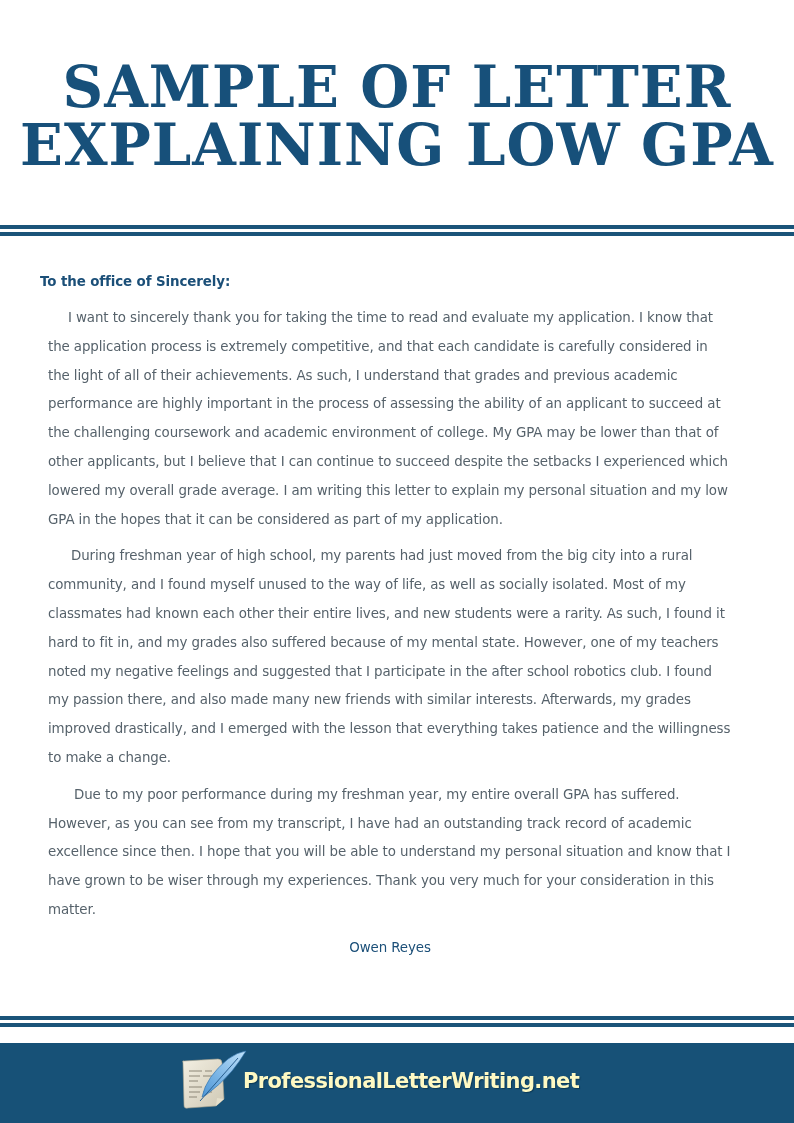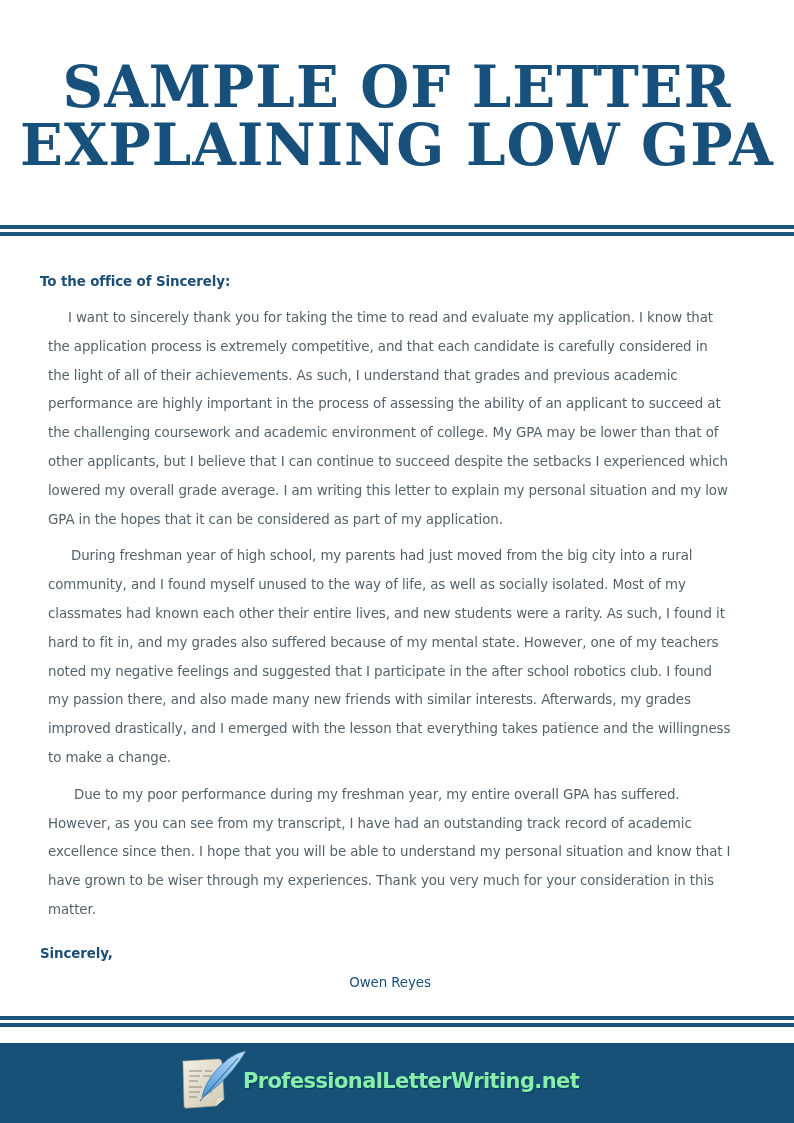--- a/index.html
+++ b/index.html
@@ -24,41 +24,40 @@
   .closing { margin-top: 14px; color: #1b4f78; font-weight: bold; line-height: 29px; }
   .signer { color: #1b4f78; line-height: 29px; text-align: center; }
   .footer {
     position: absolute; left: 0; top: 1043px; width: 794px; height: 80px;
     background: #175177;
   }
   .logo { position: absolute; left: 178px; top: 6px; width: 70px; height: 64px; }
   .brand {
     position: absolute; left: 243px; top: 26px;
     font-family: "DejaVu Sans", "Liberation Sans", sans-serif; font-weight: bold;
-    font-size: 21px; color: #86efac; letter-spacing: -0.6px; white-space: nowrap;
+    font-size: 21px; color: #fef9c3; letter-spacing: -0.6px; white-space: nowrap;
     text-shadow: 1px 1px 1px #0d3a57;
   }
 </style>
 </head>
 <body>
 
 <div class="title">
   <div>SAMPLE OF LETTER</div>
   <div>EXPLAINING LOW GPA</div>
 </div>
 
 <div class="rule" style="top:225px;"></div>
 <div class="rule" style="top:232px;"></div>
 
 <div class="letter">
   <p class="salutation">To the office of Sincerely:</p>
   <p class="para p1">I want to sincerely thank you for taking the time to read and evaluate my application. I know that the application process is extremely competitive, and that each candidate is carefully considered in the light of all of their achievements. As such, I understand that grades and previous academic performance are highly important in the process of assessing the ability of an applicant to succeed at the challenging coursework and academic environment of college. My GPA may be lower than that of other applicants, but I believe that I can continue to succeed despite the setbacks I experienced which lowered my overall grade average. I am writing this letter to explain my personal situation and my low GPA in the hopes that it can be considered as part of my application.</p>
   <p class="para p2">During freshman year of high school, my parents had just moved from the big city into a rural community, and I found myself unused to the way of life, as well as socially isolated. Most of my classmates had known each other their entire lives, and new students were a rarity. As such, I found it hard to fit in, and my grades also suffered because of my mental state. However, one of my teachers noted my negative feelings and suggested that I participate in the after school robotics club. I found my passion there, and also made many new friends with similar interests. Afterwards, my grades improved drastically, and I emerged with the lesson that everything takes patience and the willingness to make a change.</p>
   <p class="para p3">Due to my poor performance during my freshman year, my entire overall GPA has suffered. However, as you can see from my transcript, I have had an outstanding track record of academic excellence since then. I hope that you will be able to understand my personal situation and know that I have grown to be wiser through my experiences. Thank you very much for your consideration in this matter.</p>
-  <div class="closing">Sincerely,</div>
   <div class="signer">Owen Reyes</div>
 </div>
 
 <div class="rule" style="top:1016px;"></div>
 <div class="rule" style="top:1023px;"></div>
 
 <div class="footer">
   <div class="logo">
     <svg width="70" height="64" viewBox="0 0 70 64">
       <defs>

